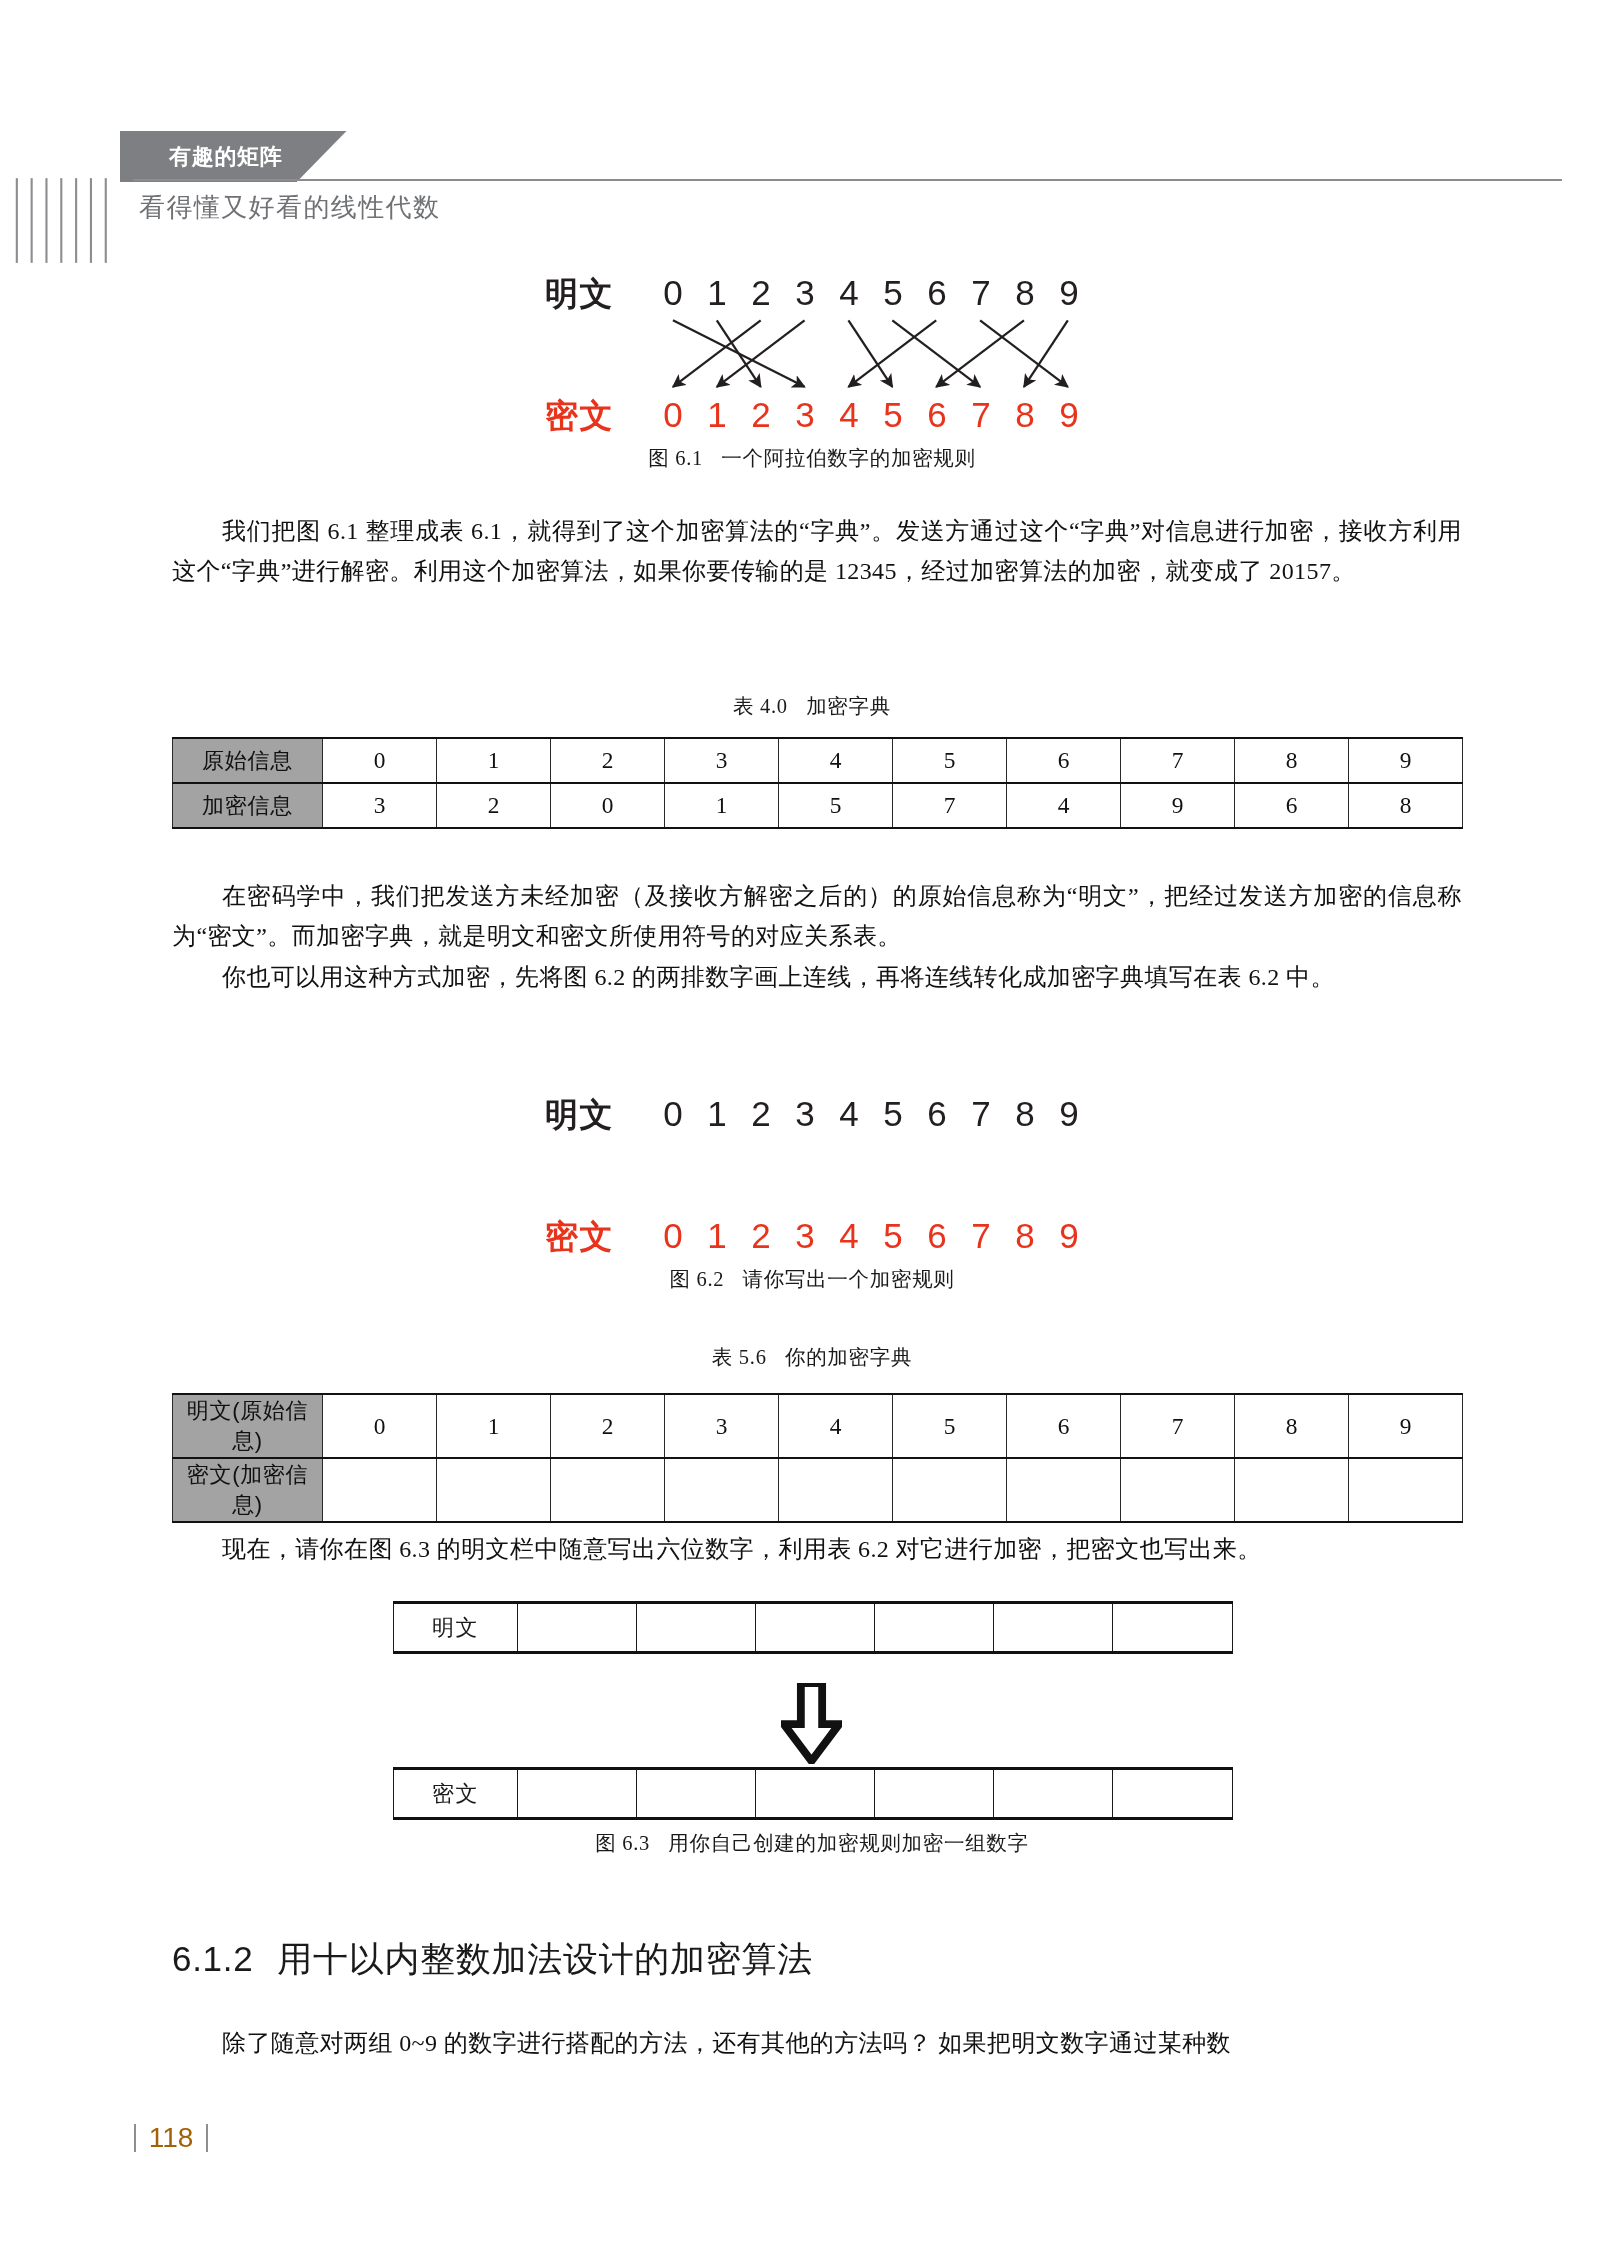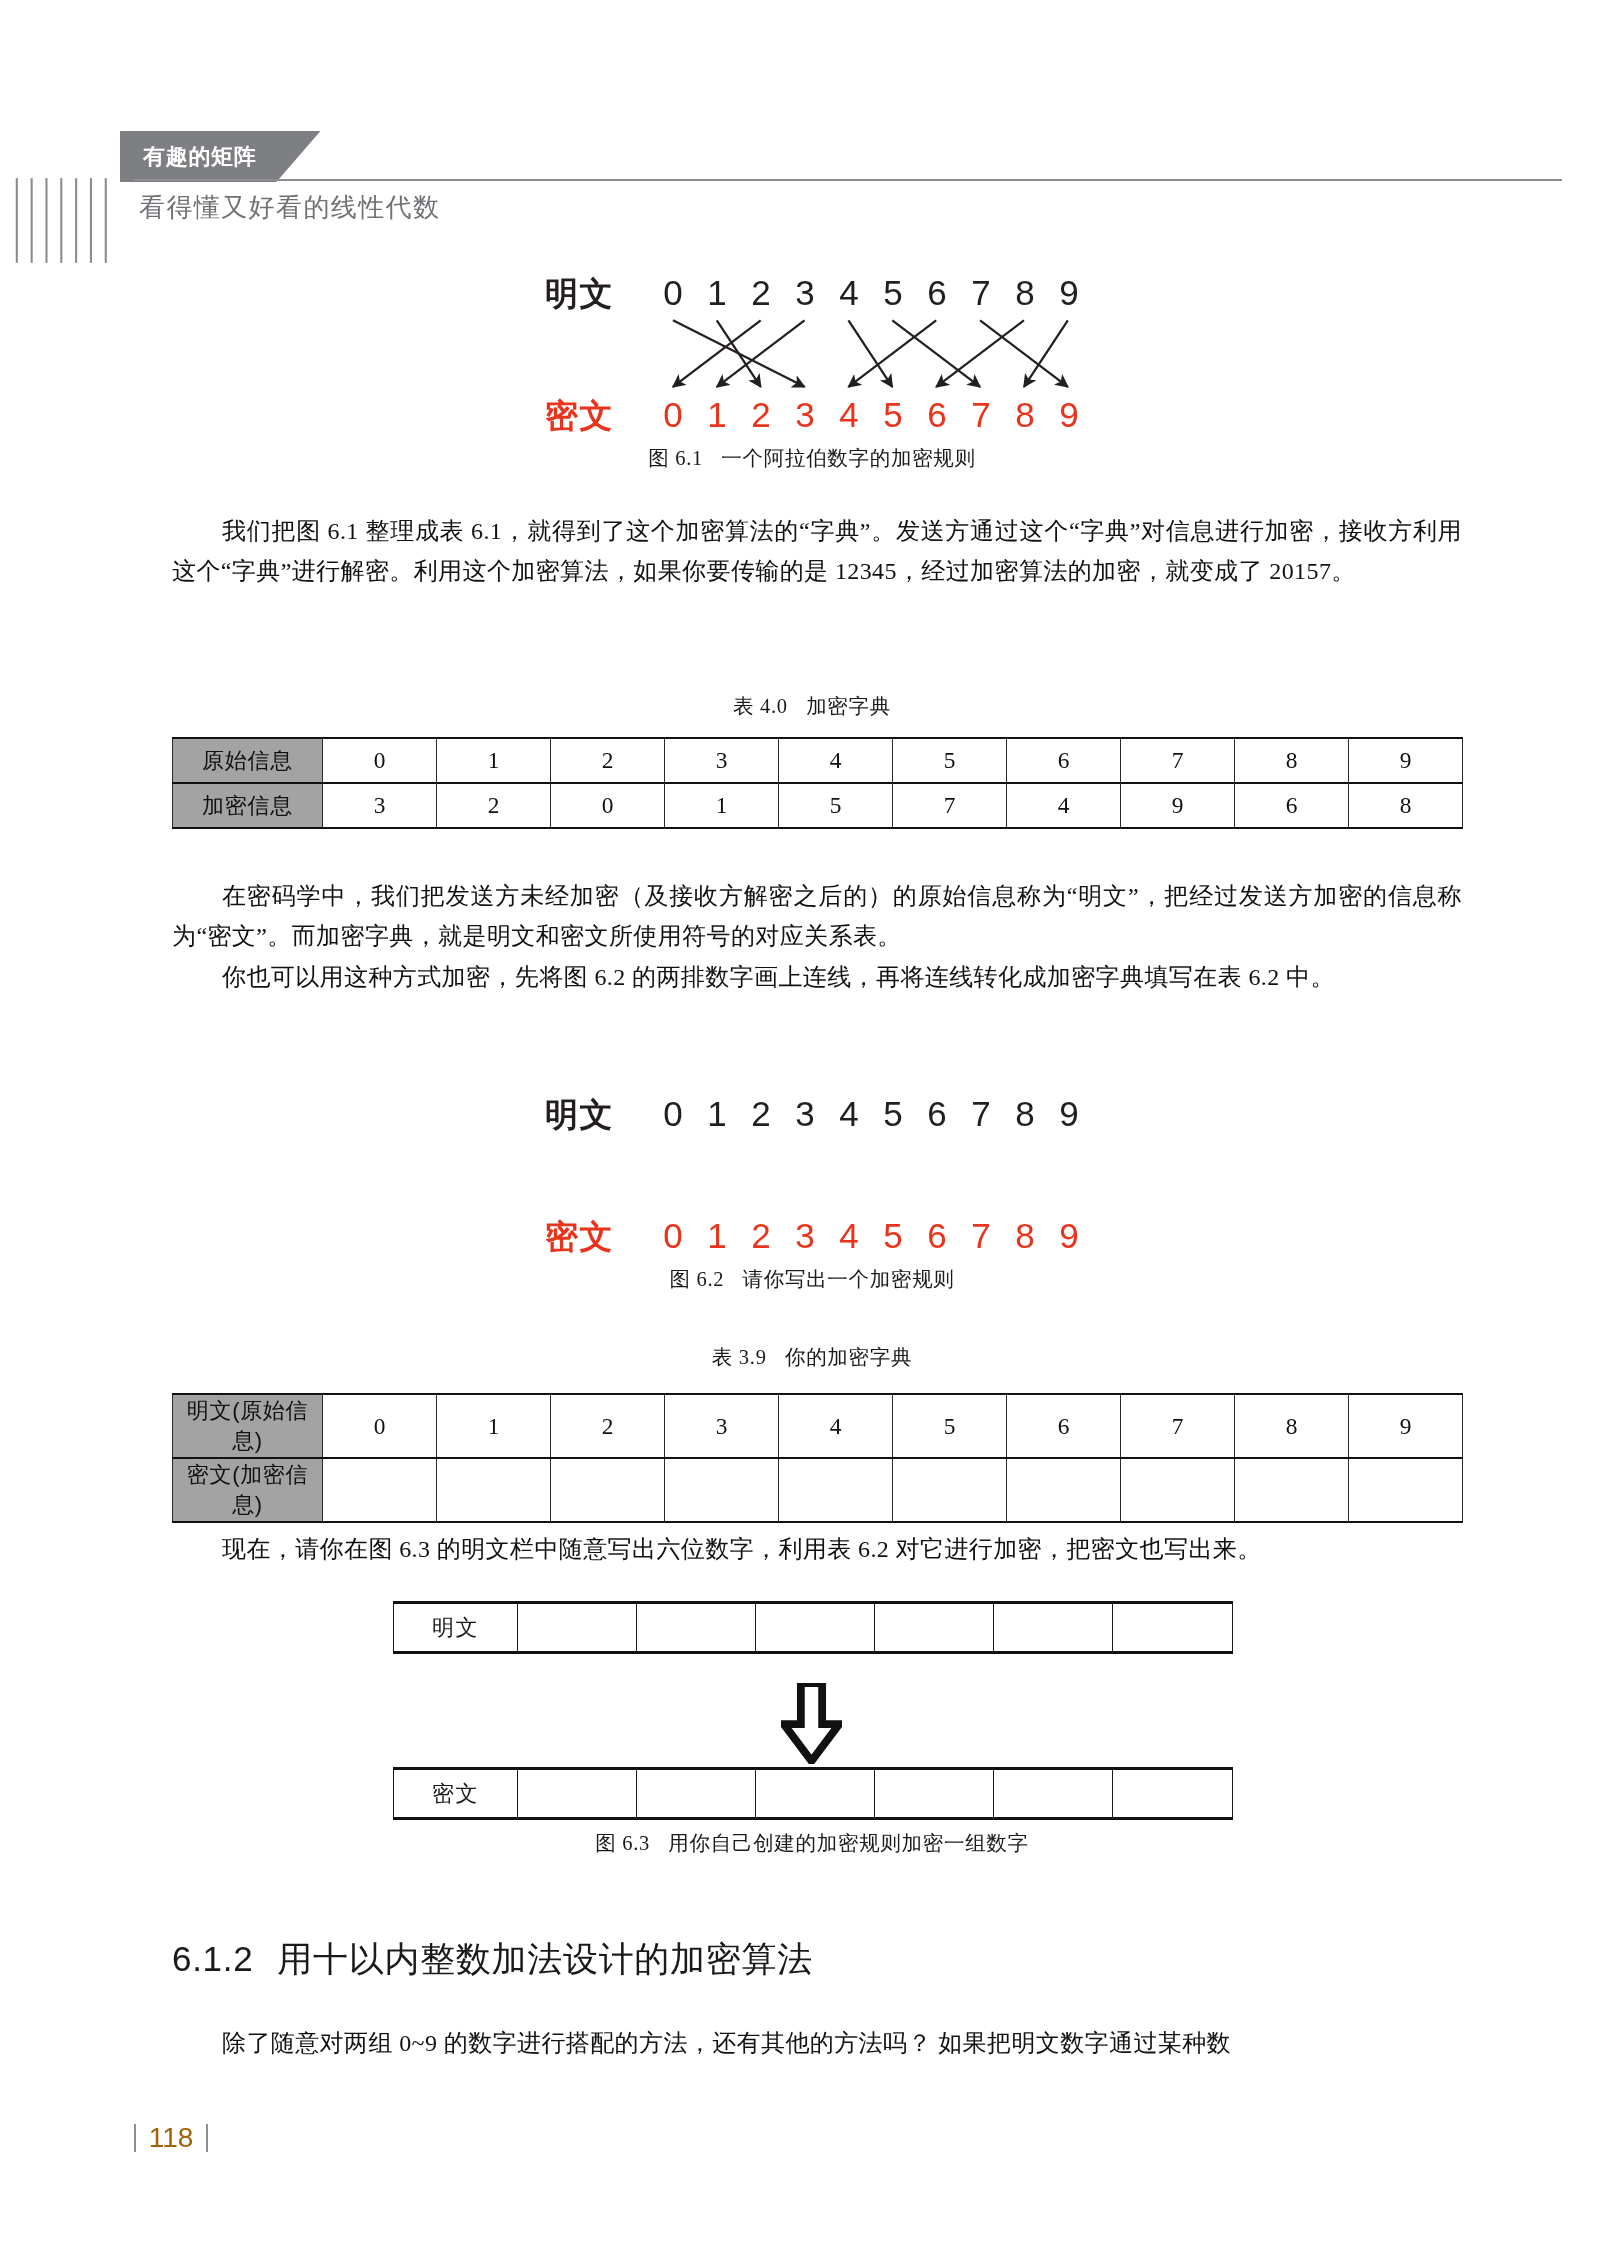--- a/index.html
+++ b/index.html
@@ -14,21 +14,21 @@
 
   
   .page-header{
     position:absolute; left:0; top:0; width:1624px; height:212px;
   }
   .hdr-hatch{
     position:absolute; left:14px; top:178px; width:120px; height:85px;
   }
   .hdr-tab{
     position:absolute; left:120px; top:131px;
-    height:51px; padding:0 64px 0 23px;
+    height:51px; padding:0 64px 0 49px;
     background:#7d7f82;
     display:flex; align-items:center;
     clip-path: polygon(0 0, 100% 0, 78% 100%, 0 100%);
   }
   .hdr-tab-label{
     color:#ffffff; font-size:22px; font-weight:700; letter-spacing:0.7px;
     white-space:nowrap;
   }
   .hdr-rule{
     position:absolute; left:133px; top:179px; width:1429px; height:2.1px;
@@ -319,21 +319,21 @@
       <span>9</span>
     </span>
   </div>
 </div>
 
 <div class="caption" style="top:1265px;">
   <span class="cap-num">图 6.2</span><span>请你写出一个加密规则</span>
 </div>
 
 <div class="caption" style="top:1343px;">
-  <span class="cap-num">表 3.9</span><span>你的加密字典</span>
+  <span class="cap-num">表 5.6</span><span>你的加密字典</span>
 </div>
 
 <table class="dict-table" style="left:172px; top:1393px; width:1290px;">
   <colgroup>
     <col style="width:150px">
       <col style="width:114px">
       <col style="width:114px">
     <col style="width:114px">
       <col style="width:114px">
       <col style="width:114px">

